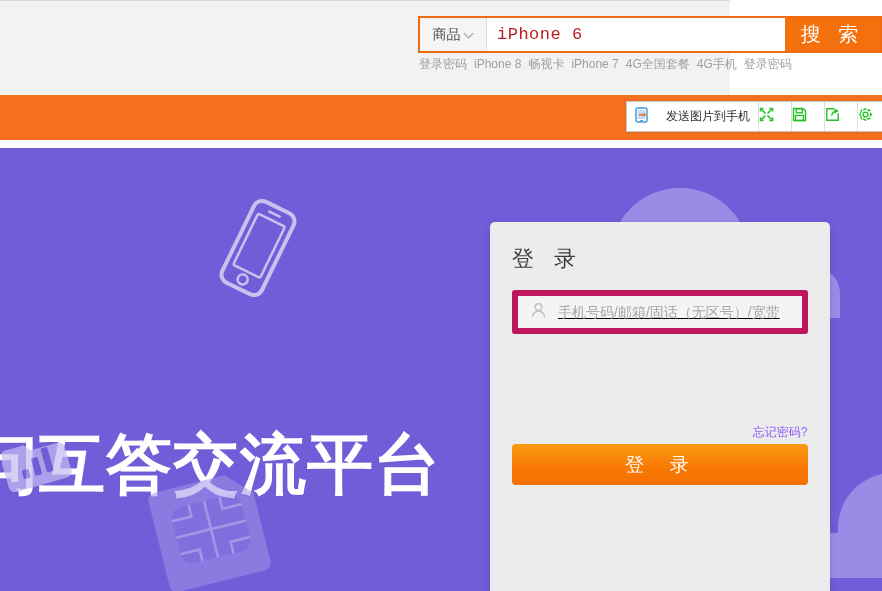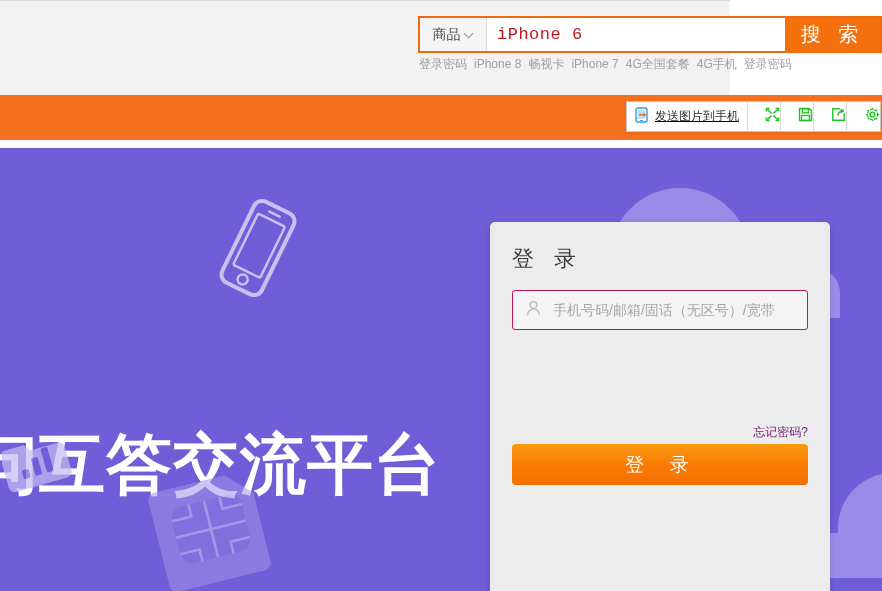--- a/index.html
+++ b/index.html
@@ -133,27 +133,26 @@
     background: #ffffff;
     border: 1px solid #c8c8c8;
     display: flex;
     align-items: stretch;
     box-sizing: border-box;
     box-shadow: 0 1px 2px rgba(0,0,0,0.10);
   }
   .cap-btn {
     display: flex;
     align-items: center;
-    justify-content: flex-end;
+    justify-content: flex-start;
     border-right: 1px solid #dcdcdc;
     padding: 0 8px;
     cursor: pointer;
-    gap: 5px;
-    box-sizing: border-box;
-    text-decoration: underline;
+    gap: 16px;
+    box-sizing: border-box;
   }
   .cap-btn:last-child { border-right: none; }
   .cap-btn .cap-label {
     font-size: 12px;
     color: #2e2e2e;
     white-space: nowrap;
   }
   .icon-btn { width: 33px; padding: 0; }
 
   
@@ -205,48 +204,50 @@
     font-size: 22px;
     color: #3d3d3d;
     letter-spacing: 7px;
   }
   .field {
     position: absolute;
     left: 22px;
     width: 296px;
     height: 40px;
     background: #f4f4f4;
-    border: 1px solid #be185d;
+    border: 6px solid #be185d;
     border-radius: 3px;
     box-sizing: border-box;
     display: flex;
     align-items: center;
     padding: 16px 12px;
     gap: 9px;
+    text-decoration: underline;
   }
   .field.user { top: 68px; }
   .field.pass { top: 132px; }
   .field-input {
     flex: 1 1 auto;
     border: none;
     background: transparent;
     outline: none;
     font-size: 14px;
     color: #a6a6a6;
     font-family: "Liberation Sans", "DejaVu Sans", sans-serif;
   }
   .field-input::placeholder { color: #a6a6a6; opacity: 1; }
 
   .forgot {
     position: absolute;
     right: 22px;
     top: 202px;
     font-size: 12px;
-    color: #701a75;
-    cursor: pointer;
+    color: #8b5cf6;
+    cursor: pointer;
+    font-family: Liberation Mono, monospace;
   }
   .login-btn {
     position: absolute;
     left: 22px;
     top: 222px;
     width: 296px;
     height: 41px;
     border: none;
     border-radius: 4px;
     background: linear-gradient(180deg, #fa9a11 0%, #f97a05 55%, #f56f00 100%);

